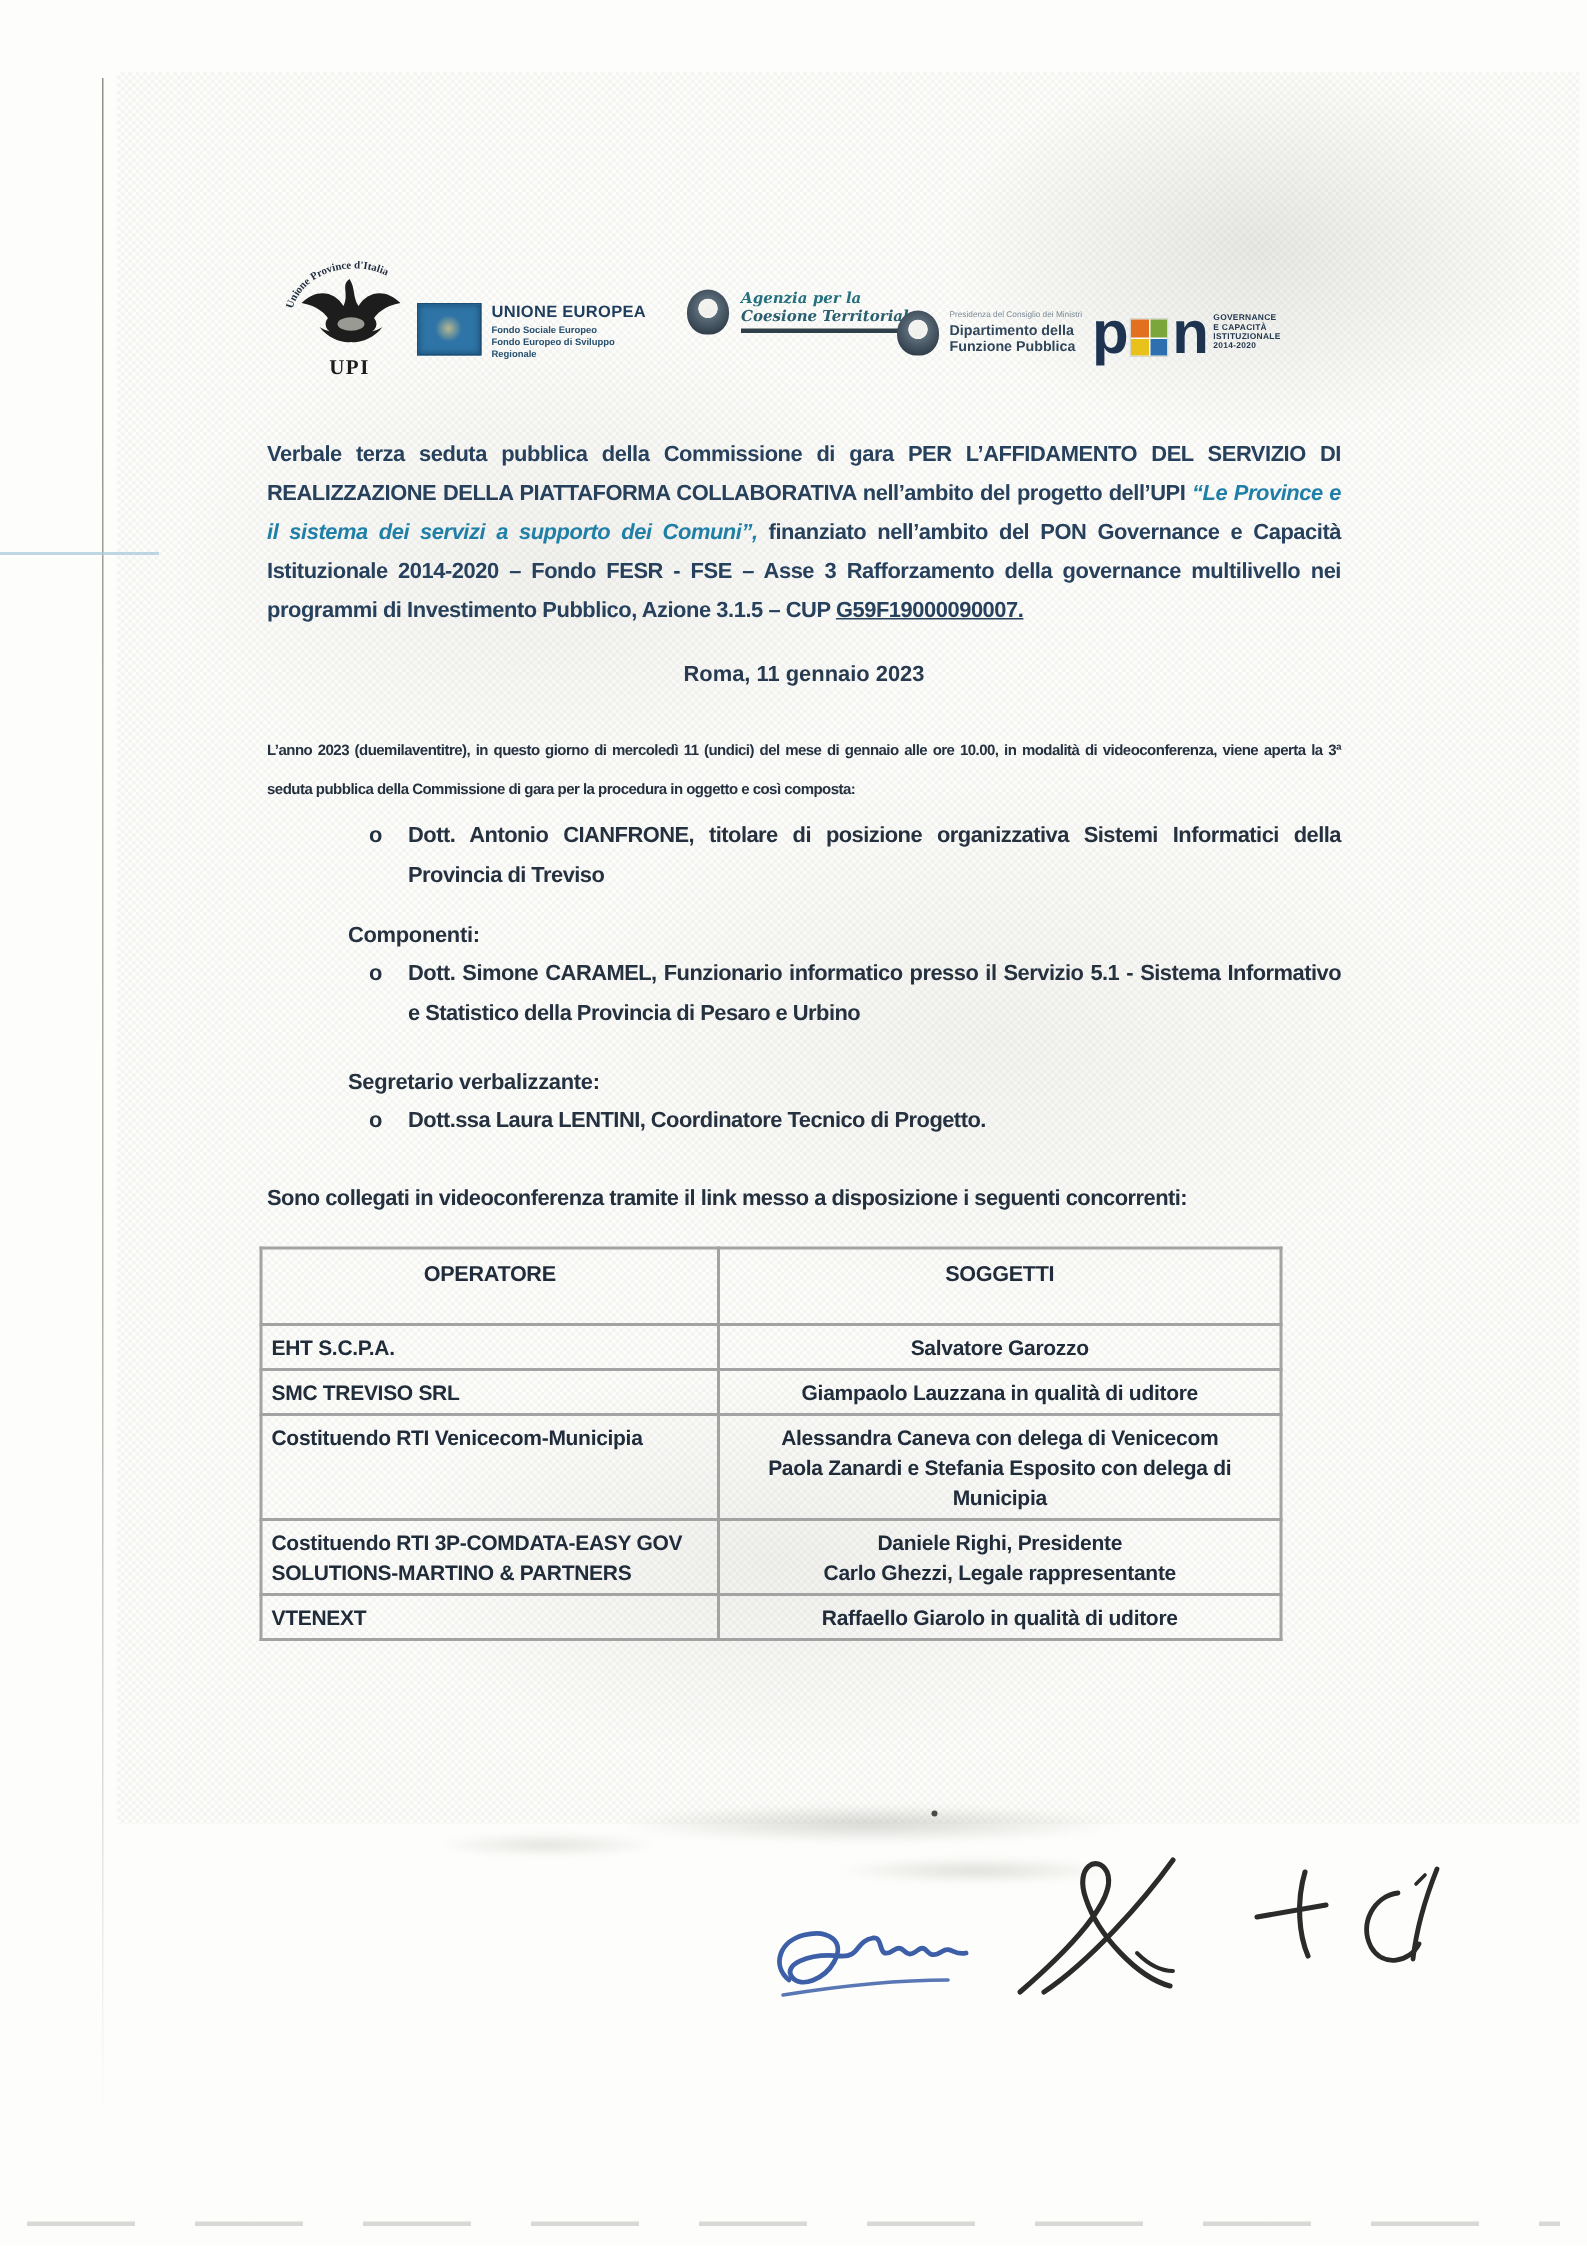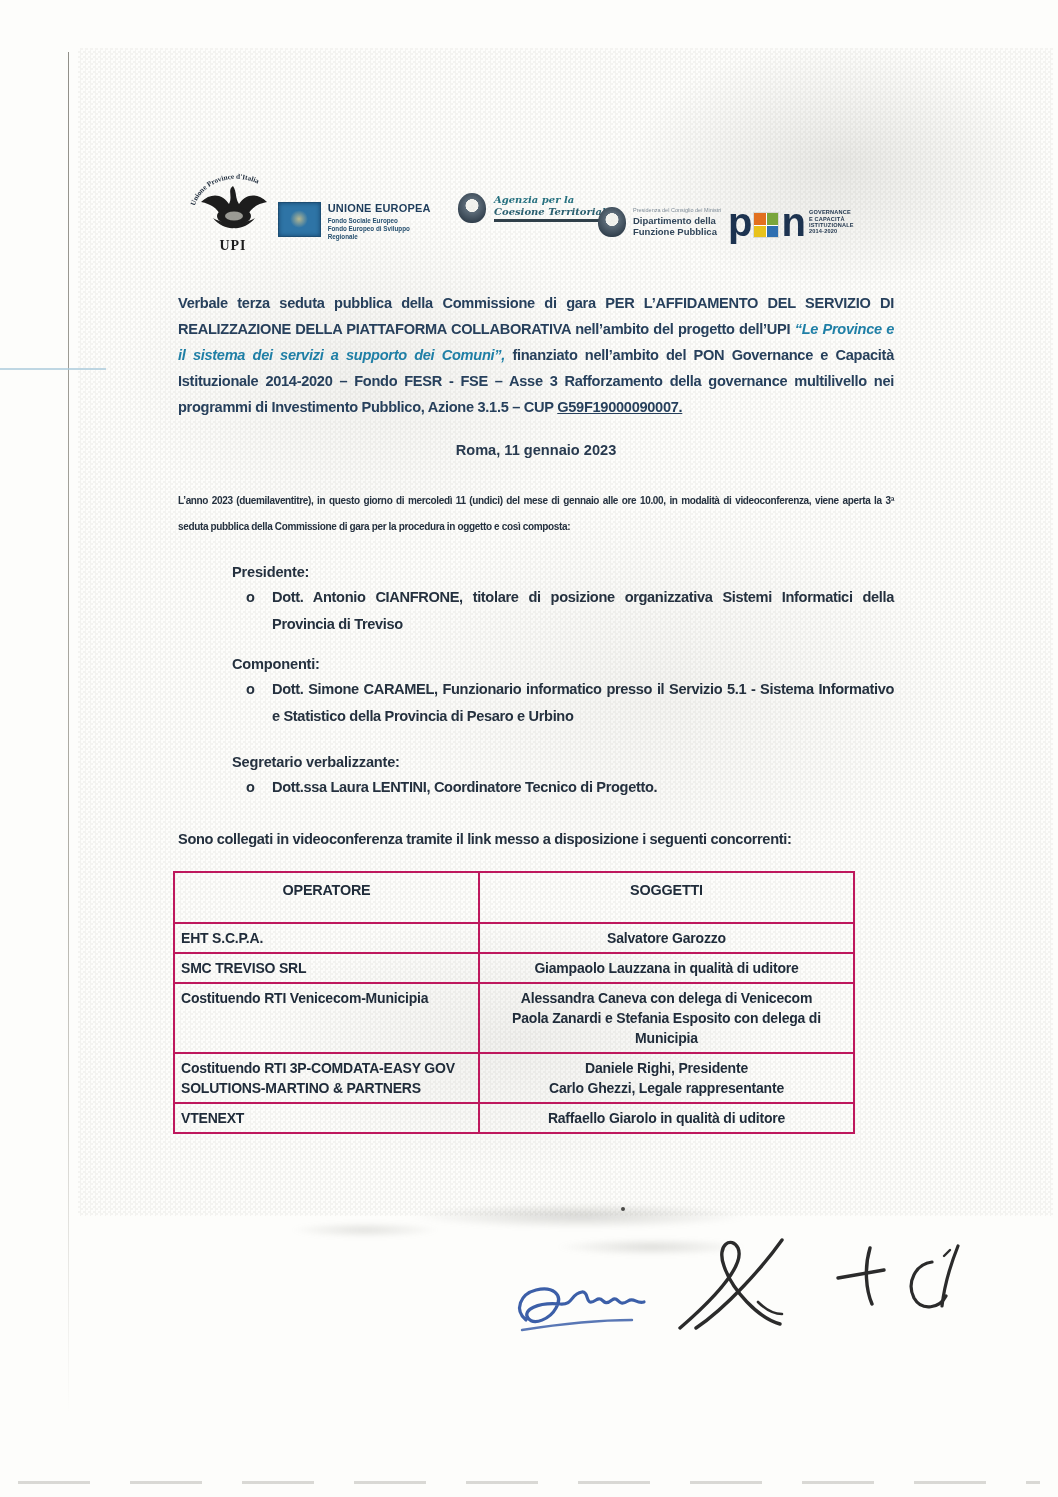--- a/index.html
+++ b/index.html
@@ -65,21 +65,21 @@
   .seclabel{font-weight:bold;font-size:14.6px;letter-spacing:-0.2px;margin:24px 0 0 54px;color:#25313f;}
   .seclabel.tight{margin-top:18px;}
   ul.people{list-style:none;margin:4px 0 0 66px;padding:0;}
   ul.people li{position:relative;padding-left:28px;font-size:14.6px;line-height:27px;text-align:justify;letter-spacing:-0.35px;color:#25313f;font-weight:bold;margin-top:3px;}
   ul.people li::before{content:"o";position:absolute;left:2px;top:0;font-weight:bold;}
   .p-rest{font-weight:bold;color:#2b3razz947;}
   .connect{font-weight:bold;font-size:14.6px;letter-spacing:-0.35px;margin:30px 0 0 0;color:#25313f;}
 
   
   table.ops{border-collapse:collapse;margin:24px 0 0 -5px;width:682px;table-layout:fixed;}
-  table.ops th,table.ops td{border:2px solid #be185d;font-size:14px;font-weight:bold;color:#202c3a;letter-spacing:-0.2px;}
+  table.ops th,table.ops td{border:2px solid #a3a3a3;font-size:14px;font-weight:bold;color:#202c3a;letter-spacing:-0.2px;}
   table.ops th{padding:9px 4px 24px 4px;text-align:center;font-size:14.4px;}
   table.ops td{padding:4px 6px;vertical-align:top;line-height:20px;}
   table.ops col.c1{width:305px;}
   td.op{text-align:left;}
   td.sg{text-align:center;white-space:pre-line;}
 
   
   .sig{position:absolute;}
   .sig svg{display:block;}
 
@@ -165,21 +165,20 @@
   </div>
 
   <div class="doc">
 
     <p class="title"><span>Verbale terza seduta pubblica della Commissione di gara PER L’AFFIDAMENTO DEL SERVIZIO DI REALIZZAZIONE DELLA PIATTAFORMA COLLABORATIVA nell’ambito del progetto dell’UPI </span><span class="quote">“Le Province e il sistema dei servizi a supporto dei Comuni”,</span><span> finanziato nell’ambito del PON Governance e Capacità Istituzionale 2014-2020 – Fondo FESR - FSE – Asse 3 Rafforzamento della governance multilivello nei programmi di Investimento Pubblico, Azione 3.1.5 – CUP </span><span class="cup">G59F19000090007.</span></p>
 
     <p class="dateline">Roma, 11 gennaio 2023</p>
 
     <p class="intro">L’anno 2023 (duemilaventitre), in questo giorno di mercoledì 11 (undici) del mese di gennaio alle ore 10.00, in modalità di videoconferenza, viene aperta la 3ª seduta pubblica della Commissione di gara per la procedura in oggetto e così composta:</p>
 
-    <div class="seclabel">Presidente:</div>
     <ul class="people">
       <li><b>Dott. Antonio CIANFRONE,</b><span class="p-rest"> titolare di posizione organizzativa Sistemi Informatici della Provincia di Treviso</span></li>
     </ul>
 
     <div class="seclabel tight">Componenti:</div>
     <ul class="people">
       <li><b>Dott. Simone CARAMEL,</b><span class="p-rest"> Funzionario informatico presso il Servizio 5.1 - Sistema Informativo e Statistico della Provincia di Pesaro e Urbino</span></li>
     </ul>
 
     <div class="seclabel">Segretario verbalizzante:</div>

